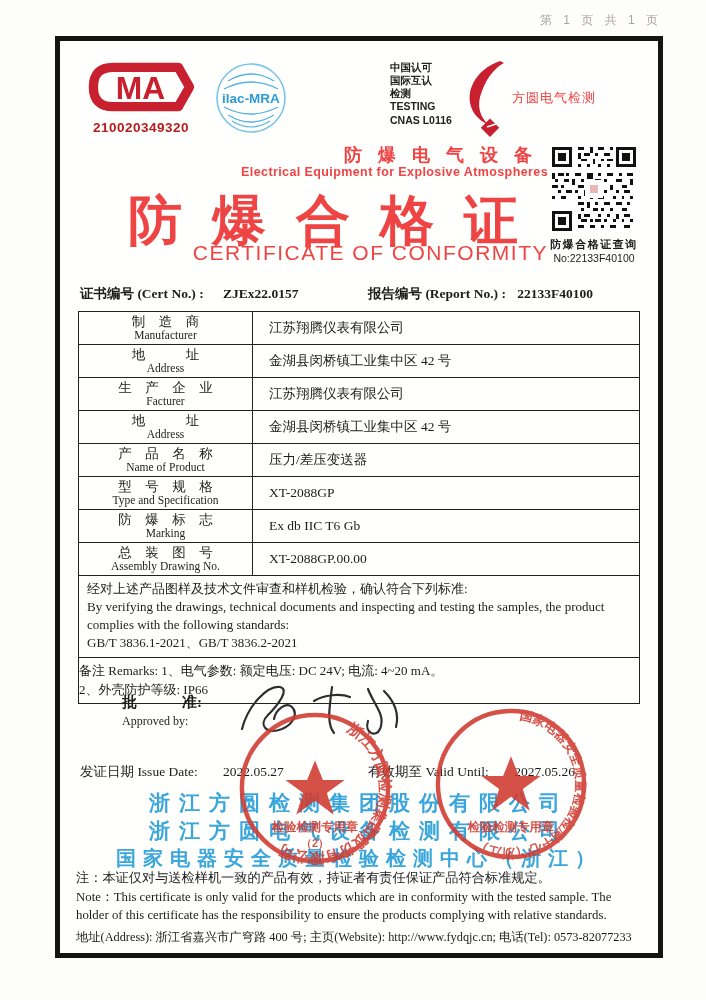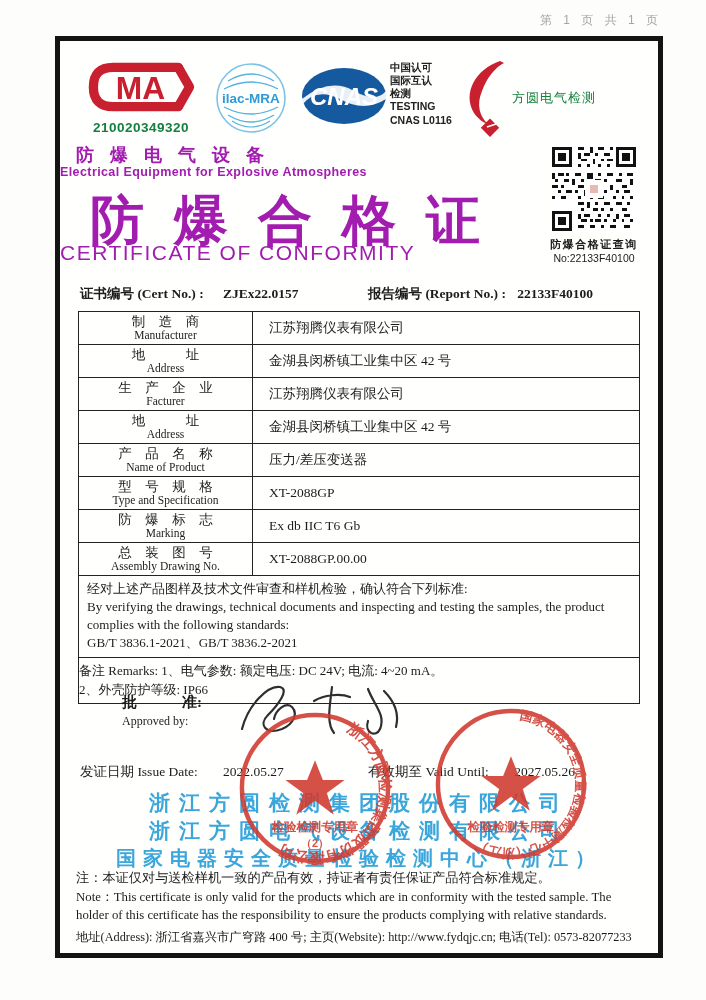--- a/index.html
+++ b/index.html
@@ -6,31 +6,31 @@
   body{width:706px;height:1000px;background:#fdfdfc;position:relative;
        font-family:"Liberation Serif", serif;color:#1c1c1c;overflow:hidden;}
   .page-number{position:absolute;top:12px;left:540px;font-size:12px;color:#a9a4a0;
        letter-spacing:4px;font-family:"Liberation Sans",sans-serif;}
   .frame{position:absolute;left:55px;top:36px;width:598px;height:912px;
        border:5px solid #141414;background:#fffffe;}
   .abs{position:absolute;}
   
   .logo-row{position:absolute;top:12px;left:12px;right:12px;height:94px;}
   .cma{position:absolute;left:10px;top:6px;width:118px;text-align:center;}
-  .cma-number{color:#15803d;font-weight:bold;font-size:13.5px;letter-spacing:.5px;
+  .cma-number{color:#b91c1c;font-weight:bold;font-size:13.5px;letter-spacing:.5px;
        font-family:"Liberation Sans",sans-serif;margin-top:1px;}
   .ilac{position:absolute;left:140px;top:8px;width:78px;text-align:center;}
   .cnas{position:absolute;left:228px;top:12px;}
   .cnas-captions{position:absolute;left:318px;top:8px;font-family:"Liberation Sans",sans-serif;
        font-size:10.5px;font-weight:bold;color:#222;line-height:1.25;}
   .fy{position:absolute;left:382px;top:2px;width:210px;height:92px;}
-  .fy-label{position:absolute;left:58px;top:34px;font-size:13px;color:#15803d;
+  .fy-label{position:absolute;left:58px;top:34px;font-size:13px;color:#ef4444;
        letter-spacing:1px;font-family:"Liberation Sans",sans-serif;}
   
-  .hdr{position:absolute;left:0;right:110px;text-align:left;color:#a21caf;
+  .hdr{position:absolute;left:0;right:110px;text-align:right;color:#ef4444;
        font-family:"Liberation Sans",sans-serif;}
   .hdr-cn-sub{top:102px;font-size:18px;font-weight:bold;letter-spacing:16px;text-indent:16px;}
   .hdr-en-sub{top:124px;font-size:12.5px;font-weight:bold;letter-spacing:.4px;}
   .hdr-cn-title{top:144px;font-size:54px;font-weight:bold;letter-spacing:30px;text-indent:30px;}
   .hdr-en-title{top:200px;font-size:21px;letter-spacing:1.5px;}
   
   .qrbox{position:absolute;left:486px;top:106px;width:96px;text-align:center;}
   .qr-caption{font-size:11px;font-weight:bold;letter-spacing:1.5px;margin-top:2px;}
   .qr-number{font-size:10.5px;font-family:"Liberation Sans",sans-serif;}
   
@@ -88,27 +88,20 @@
         <circle cx="37" cy="37" r="34" fill="none" stroke="#7cc3e8" stroke-width="1.6"></circle>
         <path d="M14,20 Q37,6 60,20" fill="none" stroke="#57b2e0" stroke-width="1.4"></path>
         <path d="M10,28 Q37,14 64,28" fill="none" stroke="#57b2e0" stroke-width="1.4"></path>
         <path d="M14,54 Q37,68 60,54" fill="none" stroke="#57b2e0" stroke-width="1.4"></path>
         <path d="M10,46 Q37,60 64,46" fill="none" stroke="#57b2e0" stroke-width="1.4"></path>
         <path d="M18,60 Q37,72 56,60" fill="none" stroke="#57b2e0" stroke-width="1.2"></path>
         <text x="37" y="42" text-anchor="middle" font-family="Liberation Sans, sans-serif" font-size="13.5" font-weight="bold" fill="#2e9bd6">ilac-MRA</text>
       </svg>
     </div>
 
-    <div class="cnas">
-      <svg width="88" height="62" viewBox="0 0 88 62">
-        <ellipse cx="44" cy="31" rx="42" ry="28" fill="#15599f"></ellipse>
-        <path d="M2,34 Q30,12 54,26 Q76,38 86,26 L86,34 Q64,48 40,34 Q16,22 2,40 Z" fill="#ffffff" opacity="0.9"></path>
-        <text x="44" y="40" text-anchor="middle" font-family="Liberation Sans, sans-serif" font-size="24" font-weight="bold" font-style="italic" fill="#ffffff">CNAS</text>
-      </svg>
-    </div>
     <div class="cnas-captions">
       <div>中国认可</div>
       <div>国际互认</div>
       <div>检测</div>
       <div>TESTING</div>
       <div>CNAS L0116</div>
     </div>
 
     <div class="fy">
       <svg width="86" height="92" viewBox="0 0 86 92">

